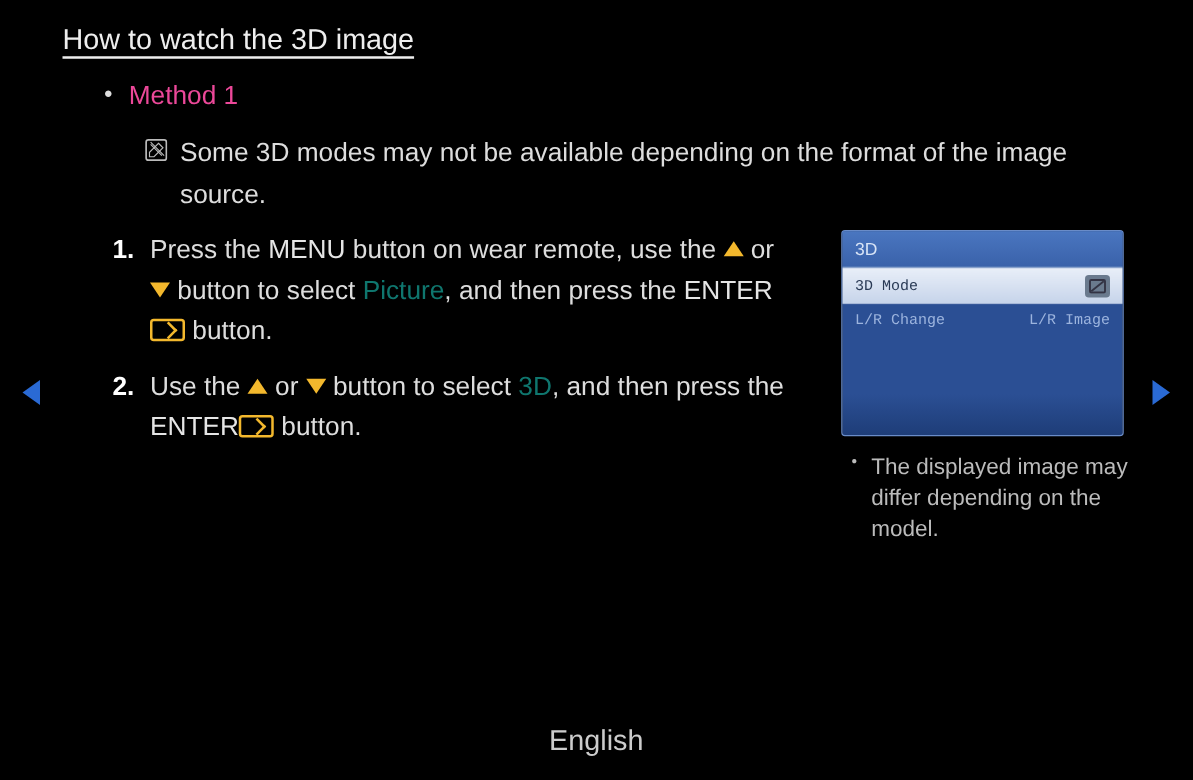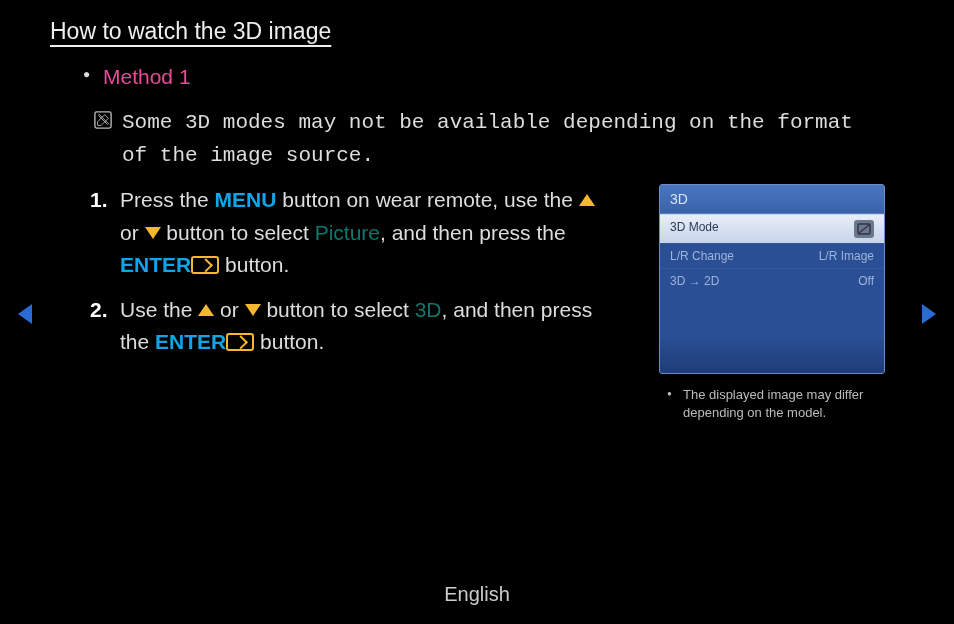--- a/index.html
+++ b/index.html
@@ -7,21 +7,21 @@
     background: #000;
     color: #ddd;
     font-family: "Helvetica Neue", Arial, sans-serif;
     font-weight: 300;
     width: 954px;
     height: 624px;
     overflow: hidden;
     position: relative;
   }
   .content {
-    padding: 18px 59px 0 50px;
+    padding: 18px 45px 0 50px;
   }
   .title {
     font-size: 23px;
     color: #eee;
     text-decoration: underline;
     text-underline-offset: 6px;
     margin-bottom: 20px;
     font-weight: 400;
   }
   .method {
@@ -35,26 +35,25 @@
     content: "●";
     position: absolute;
     left: -20px;
     top: 2px;
     font-size: 12px;
     color: #ddd;
   }
   .note {
     font-size: 21px;
     color: #ddd;
-    margin-left: 72px;
+    margin-left: 94px;
     margin-bottom: 12px;
     position: relative;
     line-height: 1.55;
     padding-right: 20px;
-    font-family: Liberation Mono, monospace;
   }
   .note-icon {
     position: absolute;
     left: -28px;
     top: 4px;
     width: 18px;
     height: 18px;
   }
   .steps-wrap {
     display: flex;
@@ -72,21 +71,21 @@
     line-height: 1.55;
     padding-right: 10px;
   }
   .step-num {
     position: absolute;
     left: -30px;
     top: 0;
     font-weight: 600;
     color: #fff;
   }
-  b { font-weight: 700; color: #0ea5e9; }
+  b { font-weight: 400; color: #e5e5e5; }
   .hl { color: #0f766e; font-weight: 400; margin-top: 20px; }
   .arrow-up, .arrow-down {
     display: inline-block;
     width: 0; height: 0;
     border-left: 8px solid transparent;
     border-right: 8px solid transparent;
     vertical-align: 1px;
   }
   .arrow-up { border-bottom: 12px solid #f3b82d; }
   .arrow-down { border-top: 12px solid #f3b82d; }
@@ -133,24 +132,25 @@
     background: linear-gradient(#4a76c0, #3a62aa);
     color: #d8e4f6;
     font-size: 14px;
     font-weight: 500;
     padding: 6px 10px;
     border-bottom: 1px solid #5a80bc;
   }
   .panel-row {
     display: flex;
     justify-content: space-between;
-    align-items: flex-start;
+    align-items: center;
     padding: 5px 10px;
     border-top: 1px solid rgba(255,255,255,0.06);
     color: #9cb4de;
+    font-family: Liberation Mono, monospace;
   }
   .panel-row.sel {
     background: linear-gradient(#e8eef8, #c6d4ea);
     color: #2a3a55;
     font-weight: 500;
   }
   .mode-icon {
     width: 20px; height: 18px;
     background: #6a7a8e;
     border-radius: 3px;
@@ -167,42 +167,42 @@
   }
   .slider-fill {
     position: absolute; left: 0; top: 0;
     height: 4px; width: 24px;
     background: #4dd4c4;
     border-radius: 2px;
   }
   .row-right { display: flex; align-items: center; gap: 6px; }
   .panel-caption {
     color: #bbb;
-    font-size: 13px;
+    font-size: 18px;
     margin-top: 12px;
     margin-left: 12px;
     position: relative;
     padding-left: 12px;
     line-height: 1.4;
     font-weight: 300;
   }
   .panel-caption::before {
     content: "●";
     position: absolute;
     left: -4px;
     top: 2px;
     font-size: 8px;
   }
   .footer {
     position: absolute;
     bottom: 18px;
     width: 100%;
     text-align: center;
     color: #ccc;
-    font-size: 20px;
+    font-size: 23px;
     font-weight: 300;
   }
 </style>
 </head>
 <body>
 
 <div class="nav-left"></div>
 <div class="nav-right"></div>
 
 <div class="content">
@@ -241,24 +241,20 @@
             <svg width="14" height="12" viewBox="0 0 14 12">
                 <rect x="1" y="1" width="12" height="10" rx="1" fill="none" stroke="#334" stroke-width="1.5"></rect>
                 <line x1="2" y1="10" x2="12" y2="2" stroke="#334" stroke-width="1.5"></line>
               </svg>
           </span>
         </div>
         <div class="panel-row">
           <span>L/R Change</span>
           <span>L/R Image</span>
         </div>
-        <div class="panel-row">
-          <span>3D → 2D</span>
-          <span>Off</span>
-        </div>
         <div style="height:80px"></div>
       </div>
       <div class="panel-caption">The displayed image may differ depending on the model.</div>
     </div>
   </div>
 </div>
 
 <div class="footer">English</div>
 
 </body></html>

